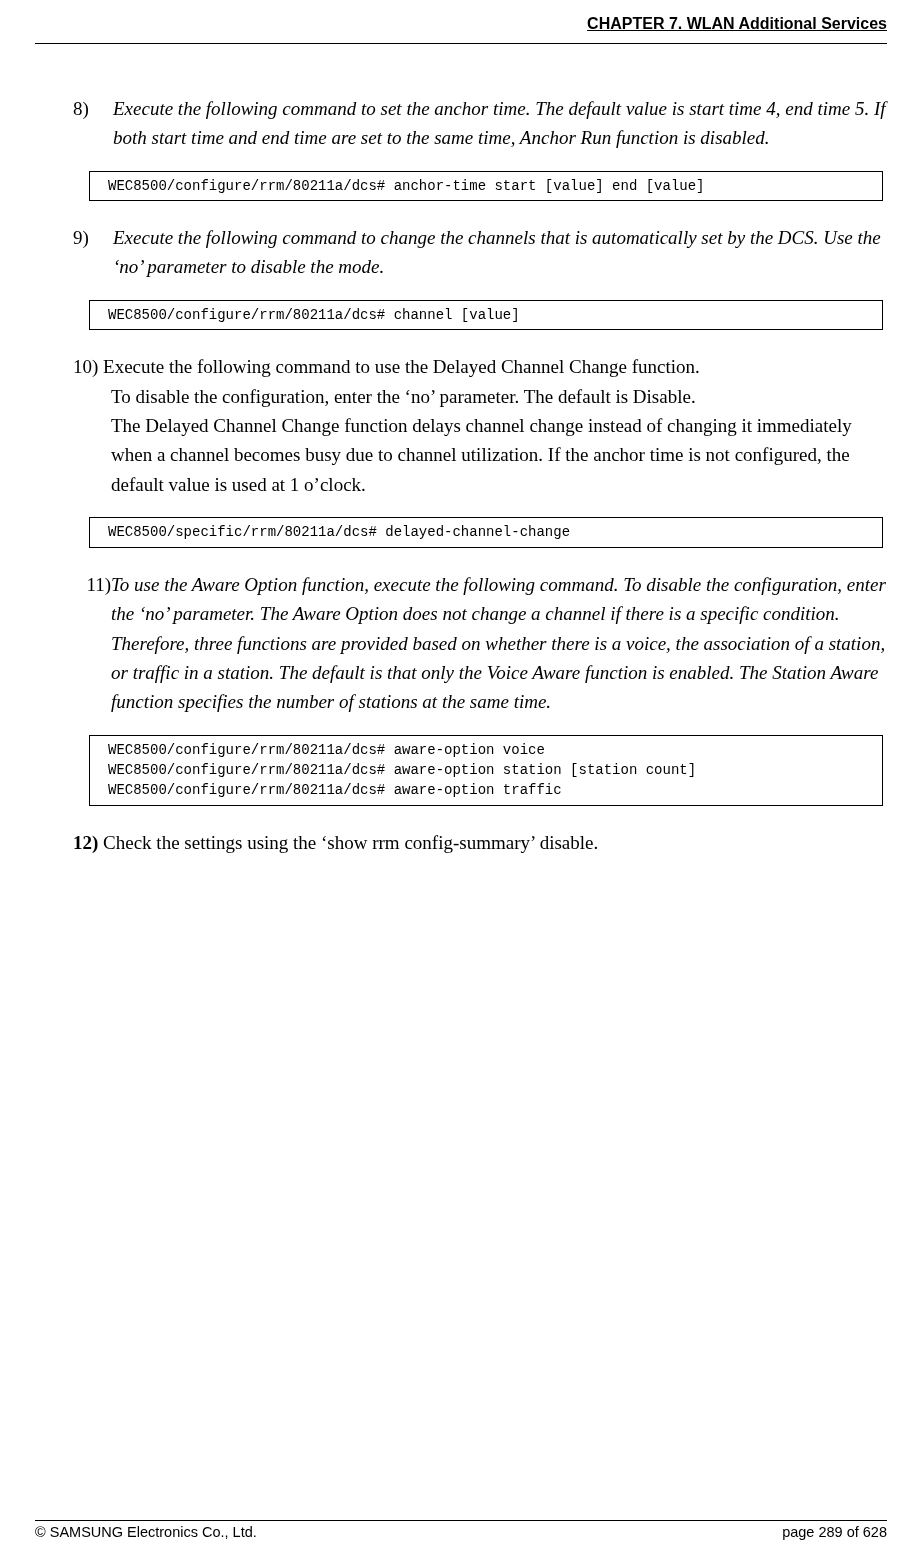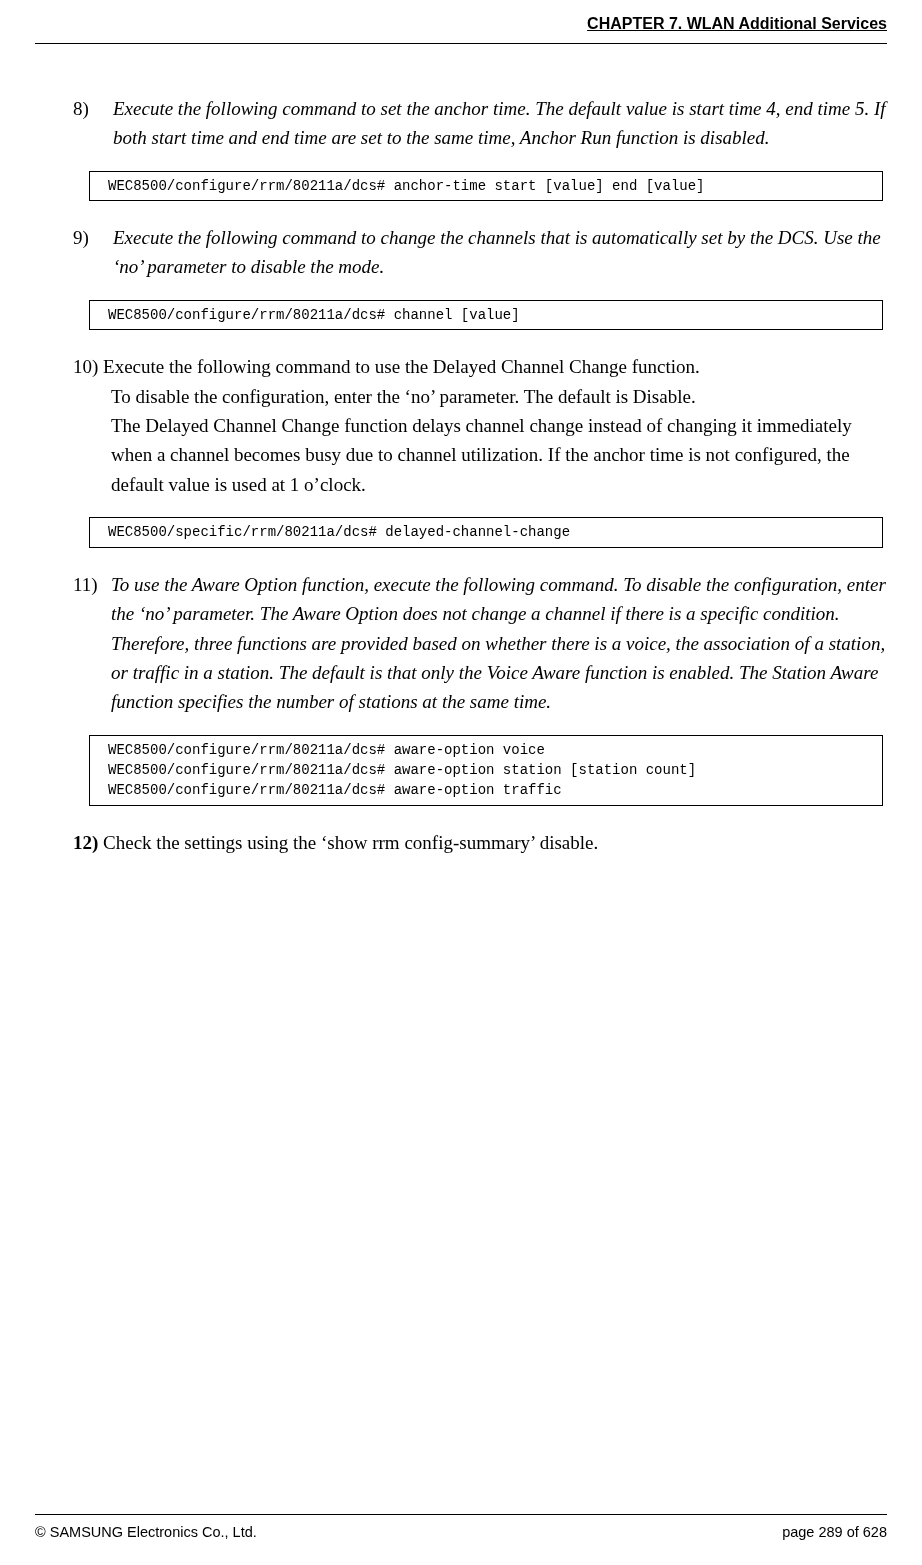--- a/index.html
+++ b/index.html
@@ -60,21 +60,20 @@
     margin: 0 4px 22px 16px;
     white-space: pre;
     line-height: 1.45;
   }
   .footer {
     position: absolute;
     left: 35px;
     right: 35px;
     bottom: 22px;
     border-top: 1px solid #000;
-    padding-top: 6px;
     font-family: Arial, Helvetica, sans-serif;
     font-size: 14.5px;
     display: flex;
     justify-content: space-between;
   }
 </style>
 </head>
 <body>
 
 <div class="page">
@@ -104,21 +103,21 @@
       </div>
       <div class="txt-indent" id="i10rest">
           <div>To disable the configuration, enter the ‘no’ parameter. The default is Disable.</div>
           <div>The Delayed Channel Change function delays channel change instead of changing it immediately when a channel becomes busy due to channel utilization. If the anchor time is not configured, the default value is used at 1 o’clock.</div>
         </div>
     </div>
     <div class="code-box">WEC8500/specific/rrm/80211a/dcs# delayed-channel-change</div>
 
     <div class="item">
       <div style="display:flex;">
-        <div class="num-wide" style="flex:0 0 38px;">11)</div>
+        <div class="num-wide" style="flex:0 0 38px;text-align:right;">11)</div>
         <div class="txt">To use the Aware Option function, execute the following command. To disable the configuration, enter the ‘no’ parameter. The Aware Option does not change a channel if there is a specific condition. Therefore, three functions are provided based on whether there is a voice, the association of a station, or traffic in a station. The default is that only the Voice Aware function is enabled. The Station Aware function specifies the number of stations at the same time.</div>
       </div>
     </div>
     <div class="code-box">WEC8500/configure/rrm/80211a/dcs# aware-option voice
 WEC8500/configure/rrm/80211a/dcs# aware-option station [station count]
 WEC8500/configure/rrm/80211a/dcs# aware-option traffic</div>
 
     <div class="item">
       <span style="display:inline-block;font-weight:bold;">12)</span>
       <span>Check the settings using the ‘show rrm config-summary’ disable.</span>

